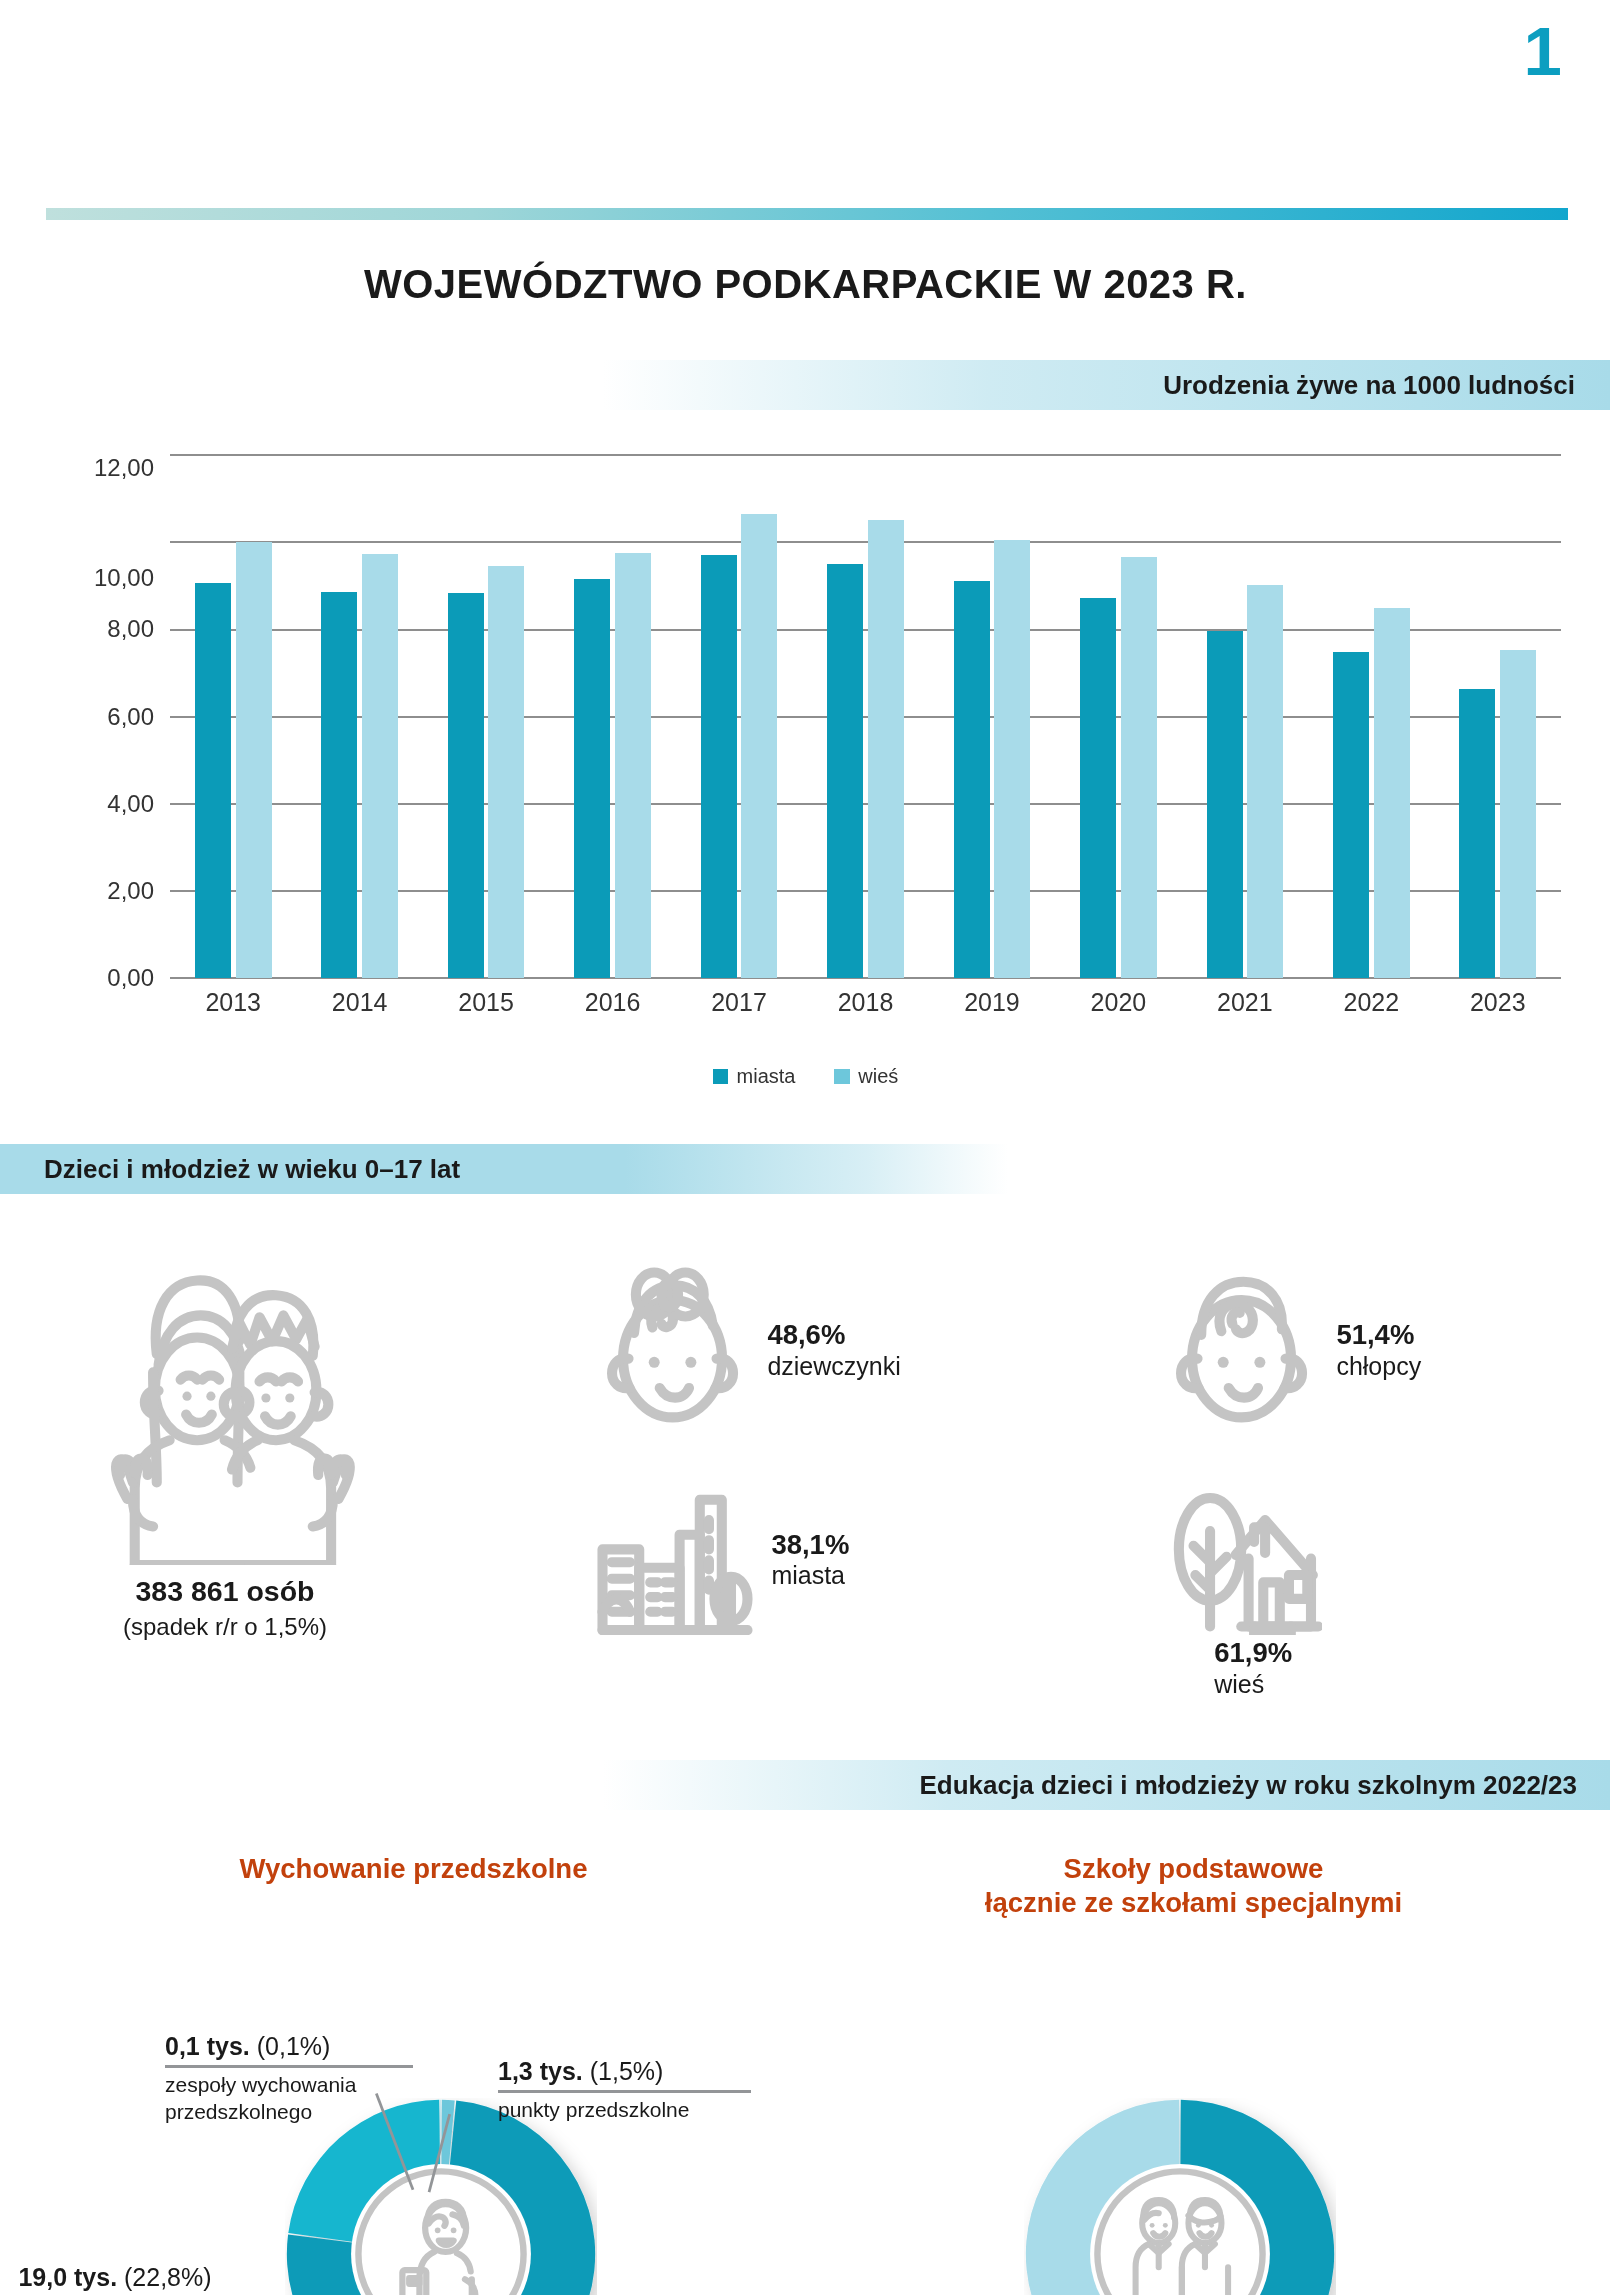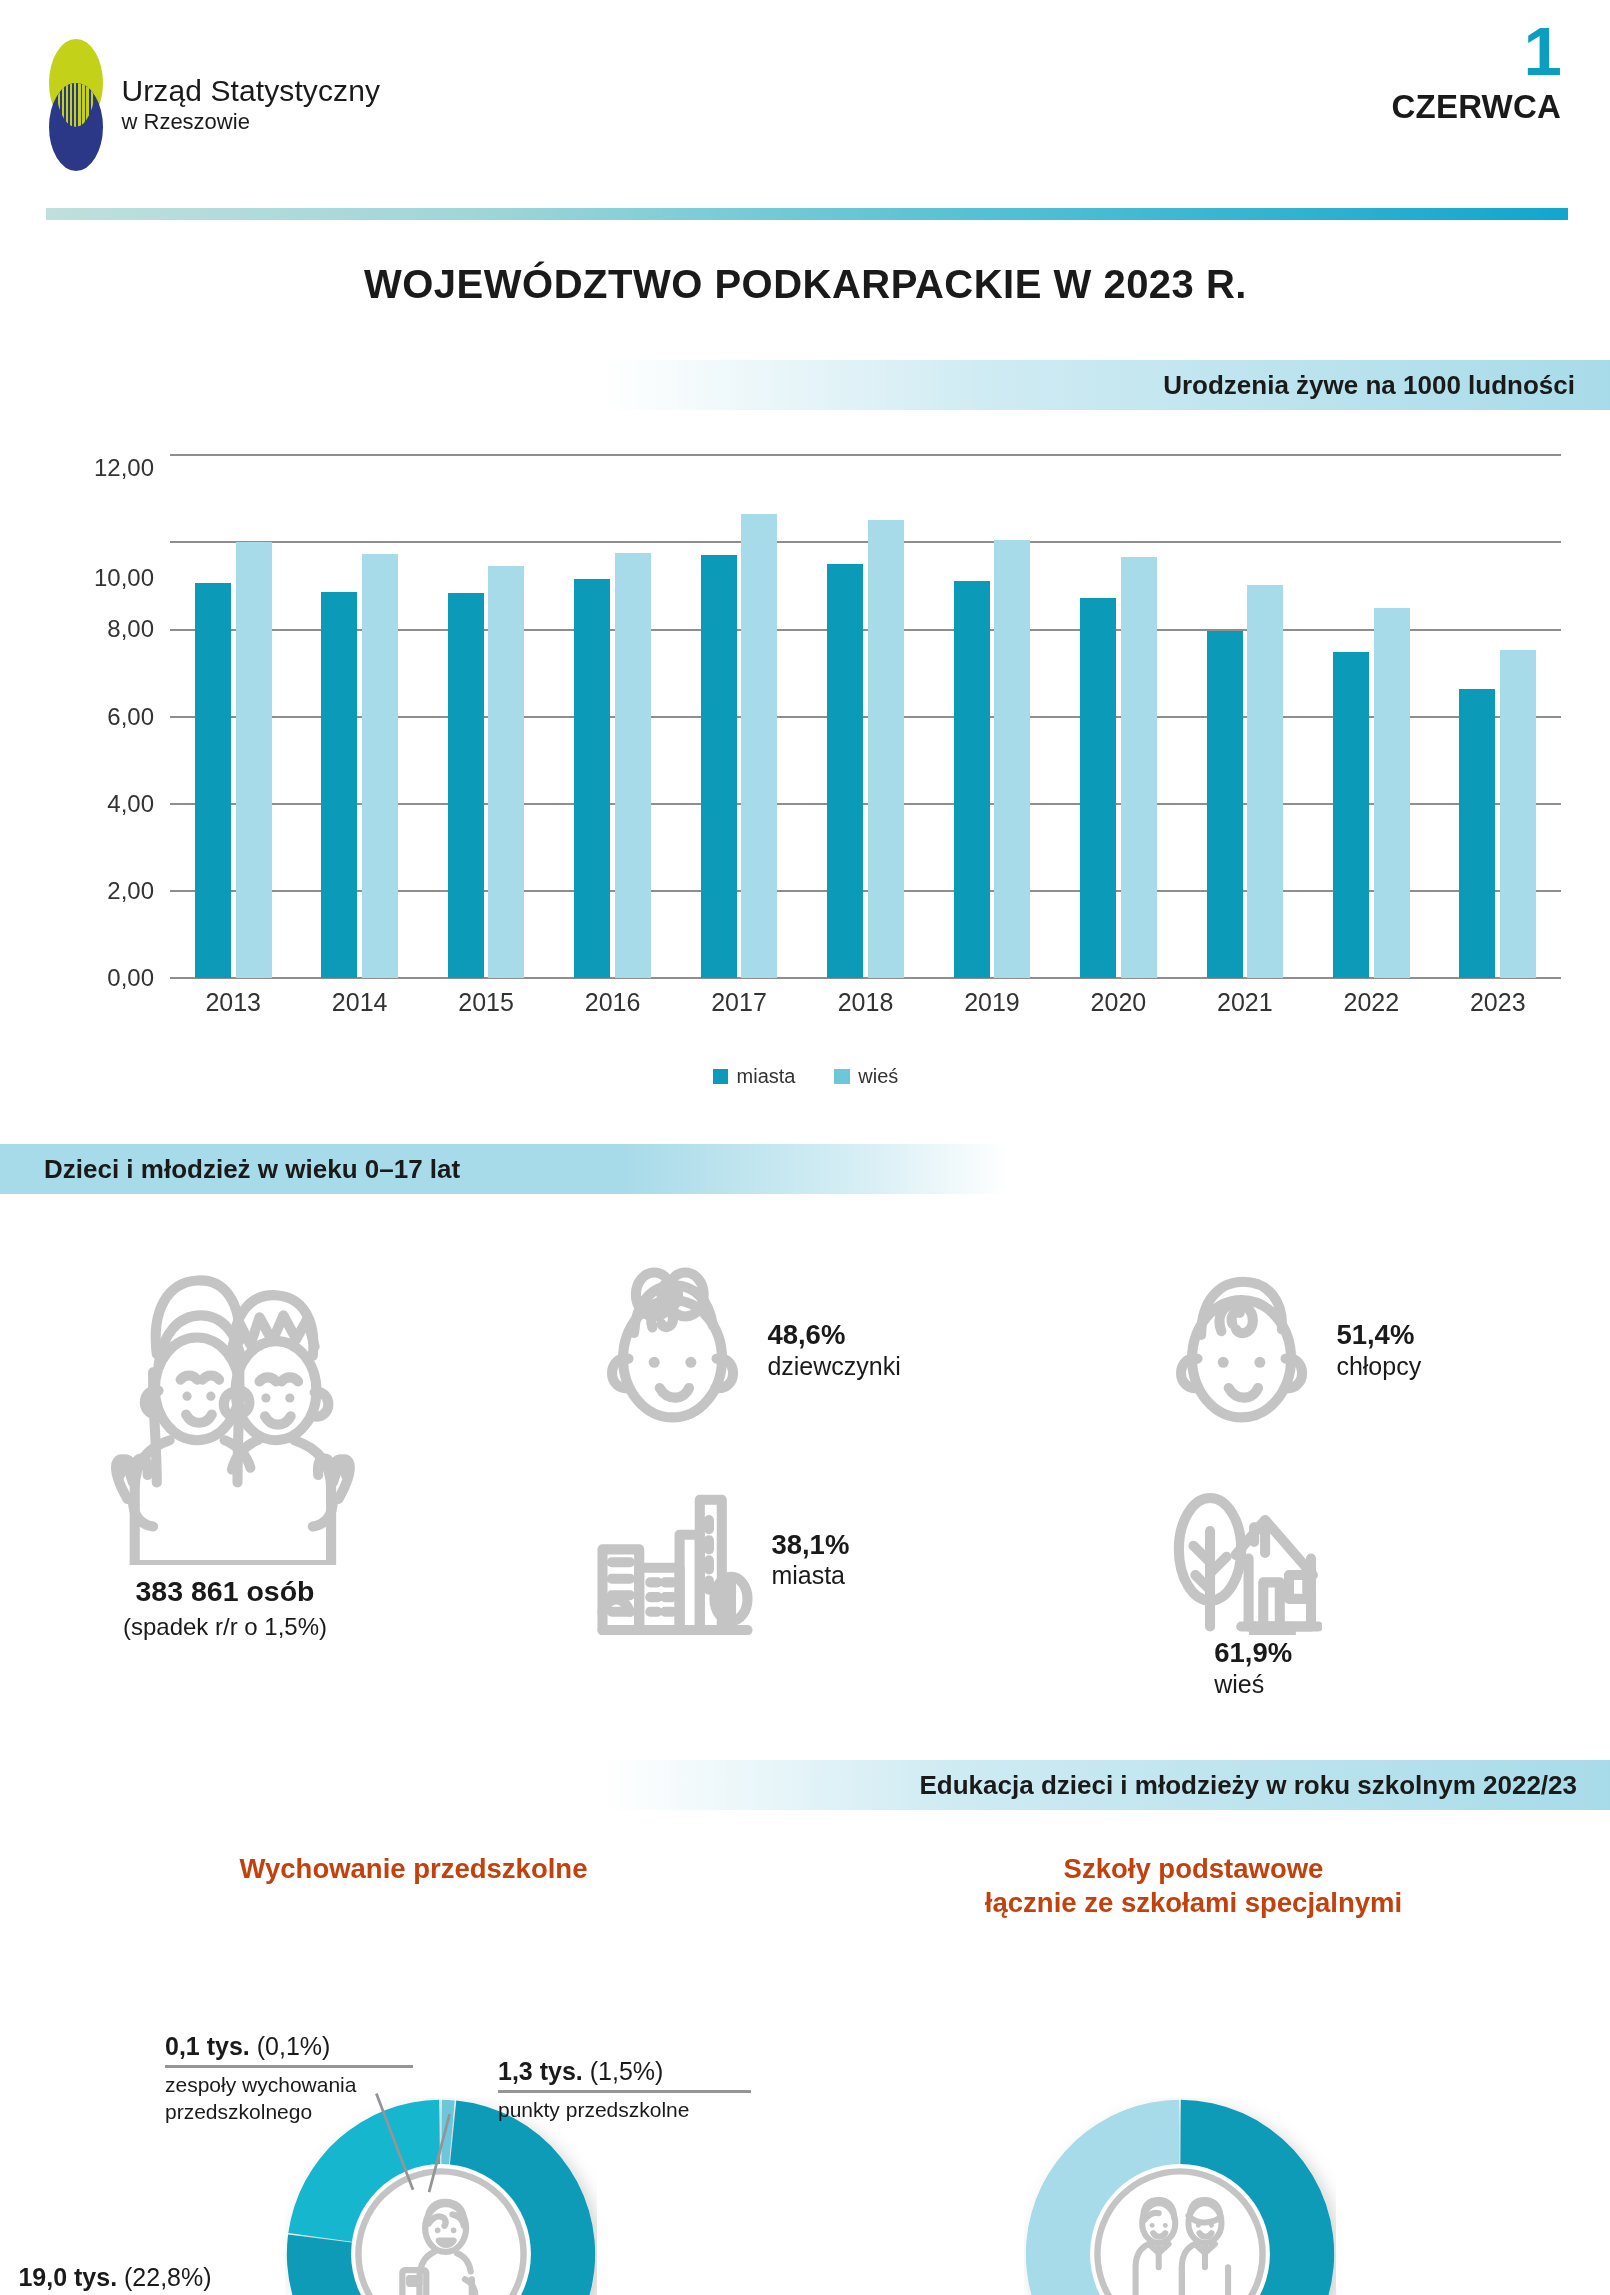--- a/index.html
+++ b/index.html
@@ -152,35 +152,23 @@
   .callout .cap { font-size:21px; color:#1a1a1a; line-height:1.28; }
   .callout.ta-l { text-align:left; }
 
   .leader { position:absolute; stroke:#939598; stroke-width:6; fill:none; }
 </style>
 </head>
 <body>
 
 <div class="header">
 
-  <div class="logo-wrap">
-    <div class="logo-mark">
-      <div class="ell-green"></div>
-      <div class="ell-blue"></div>
-      <div class="ell-overlap"></div>
-    </div>
-    <div class="logo-text">
-      <span class="l1">Urząd Statystyczny</span>
-      <span class="l2">w Rzeszowie</span>
-    </div>
-  </div>
 
   <div class="header-right">
     <div class="hdr-day">1</div>
-    <div class="hdr-month">CZERWCA</div>
   </div>
 
   <div class="rule"></div>
 </div>
 
 <div class="main-title">WOJEWÓDZTWO PODKARPACKIE W 2023 R.</div>
 
 <div class="banner right-al" id="banner-births">
   <span class="banner-txt">Urodzenia żywe na 1000 ludności</span>
 </div>

